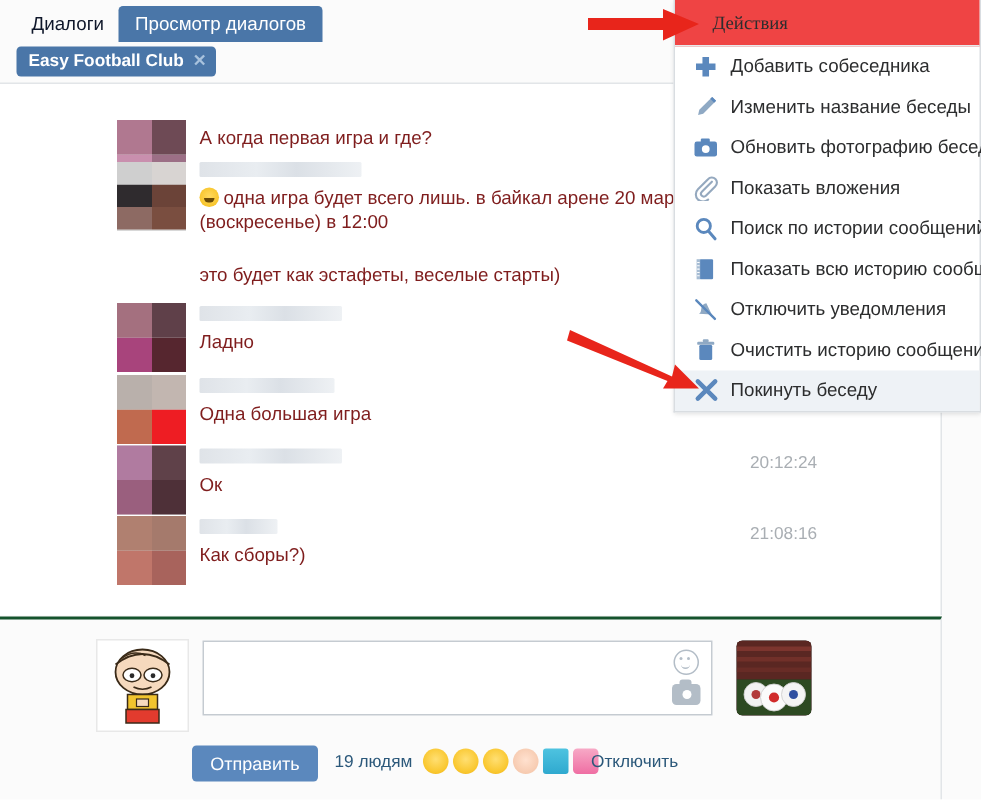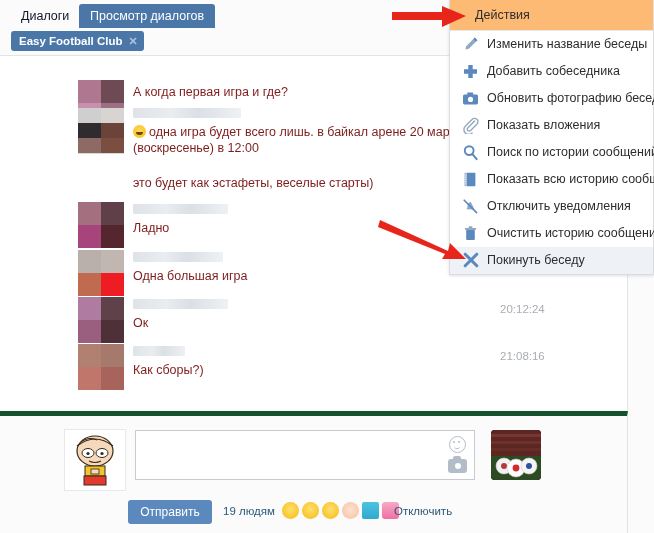--- a/index.html
+++ b/index.html
@@ -109,21 +109,21 @@
     width: 7px; height: 3px;
     border-radius: 0 0 7px 7px;
     background: #6b4a05;
   }
 
   
   .compose {
     position: absolute; left: 0; top: 411px;
     width: 628px; height: 122px;
     background: #fbfbfb;
-    border-top: 5px solid #14532d;
+    border-top: 2px solid #14532d;
     border-right: 1px solid #e2e5e8;
   }
   .compose-avatar {
     position: absolute; left: 64px; top: 13px;
     width: 62px; height: 62px;
     background: #ffffff;
     border: 1px solid #e8e8e8;
     overflow: hidden;
   }
   .compose-input {
@@ -235,22 +235,23 @@
     border: 1px solid #d9dde1;
     border-top: none;
     box-shadow: 0 1px 3px rgba(0,0,0,0.12);
     z-index: 30;
   }
   .menu-head {
     height: 31px; line-height: 31px;
     padding-left: 25px;
     font-size: 12.5px;
     color: #2c2d2e;
-    background: #fdba74;
+    background: #ef4444;
     border-bottom: 1px solid #e7e9eb;
+    font-family: Liberation Serif, serif;
   }
   .menu-item {
     position: relative;
     height: 27px; line-height: 27px;
     padding-left: 37px;
     font-size: 12.5px;
     color: #2c2d2e;
     white-space: nowrap;
     cursor: pointer;
   }
@@ -429,34 +430,34 @@
   </div>
 
   <div class="rightrail"></div>
 
   <div class="menu">
     <div class="menu-head">Действия</div>
 
     <div class="menu-item">
       <span class="mi-icon">
         <svg width="17" height="17" viewBox="0 0 17 17">
+            <path d="M6.3 2h4.4v4.3H15v4.4h-4.3V15H6.3v-4.3H2V6.3h4.3z" fill="#5b88bd"></path>
+          </svg>
+      </span>
+      <span>Добавить собеседника</span>
+    </div>
+
+    <div class="menu-item">
+      <span class="mi-icon">
+        <svg width="17" height="17" viewBox="0 0 17 17">
             <path d="M12.8 1.6l2.6 2.6-8.6 8.6-3.4.8.8-3.4z" fill="#8fa9c4"></path>
             <path d="M12.8 1.6l2.6 2.6-1.3 1.3-2.6-2.6z" fill="#5b88bd"></path>
           </svg>
       </span>
       <span>Изменить название беседы</span>
-    </div>
-
-    <div class="menu-item">
-      <span class="mi-icon">
-        <svg width="17" height="17" viewBox="0 0 17 17">
-            <path d="M6.3 2h4.4v4.3H15v4.4h-4.3V15H6.3v-4.3H2V6.3h4.3z" fill="#5b88bd"></path>
-          </svg>
-      </span>
-      <span>Добавить собеседника</span>
     </div>
 
     <div class="menu-item">
       <span class="mi-icon">
         <svg width="17" height="17" viewBox="0 0 17 17">
             <rect x="1" y="4.4" width="15" height="10" rx="1.6" fill="#5b88bd"></rect>
             <rect x="5.2" y="2.4" width="6" height="2.6" rx="0.8" fill="#5b88bd"></rect>
             <circle cx="8.5" cy="9.4" r="2.6" fill="#ffffff"></circle>
           </svg>
       </span>

